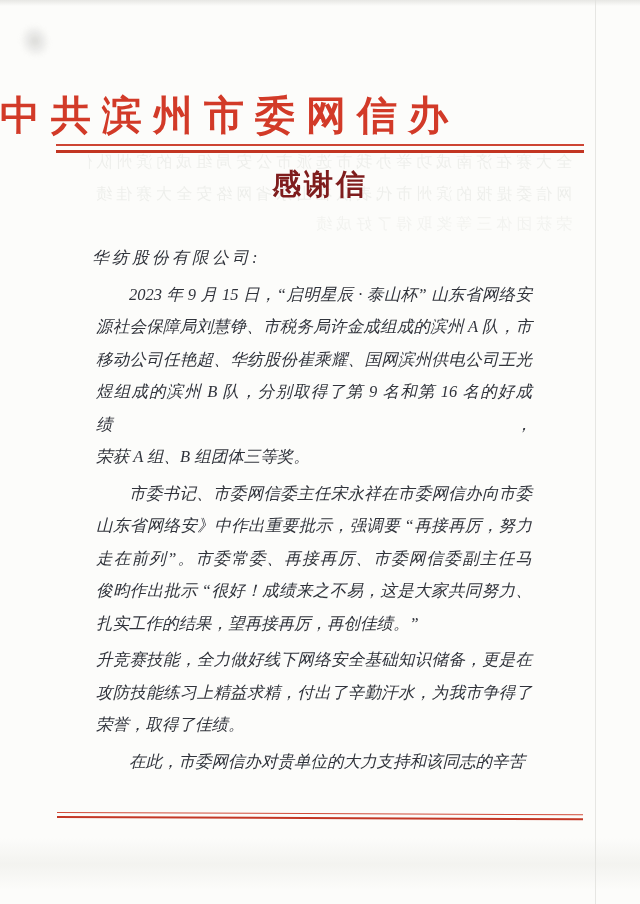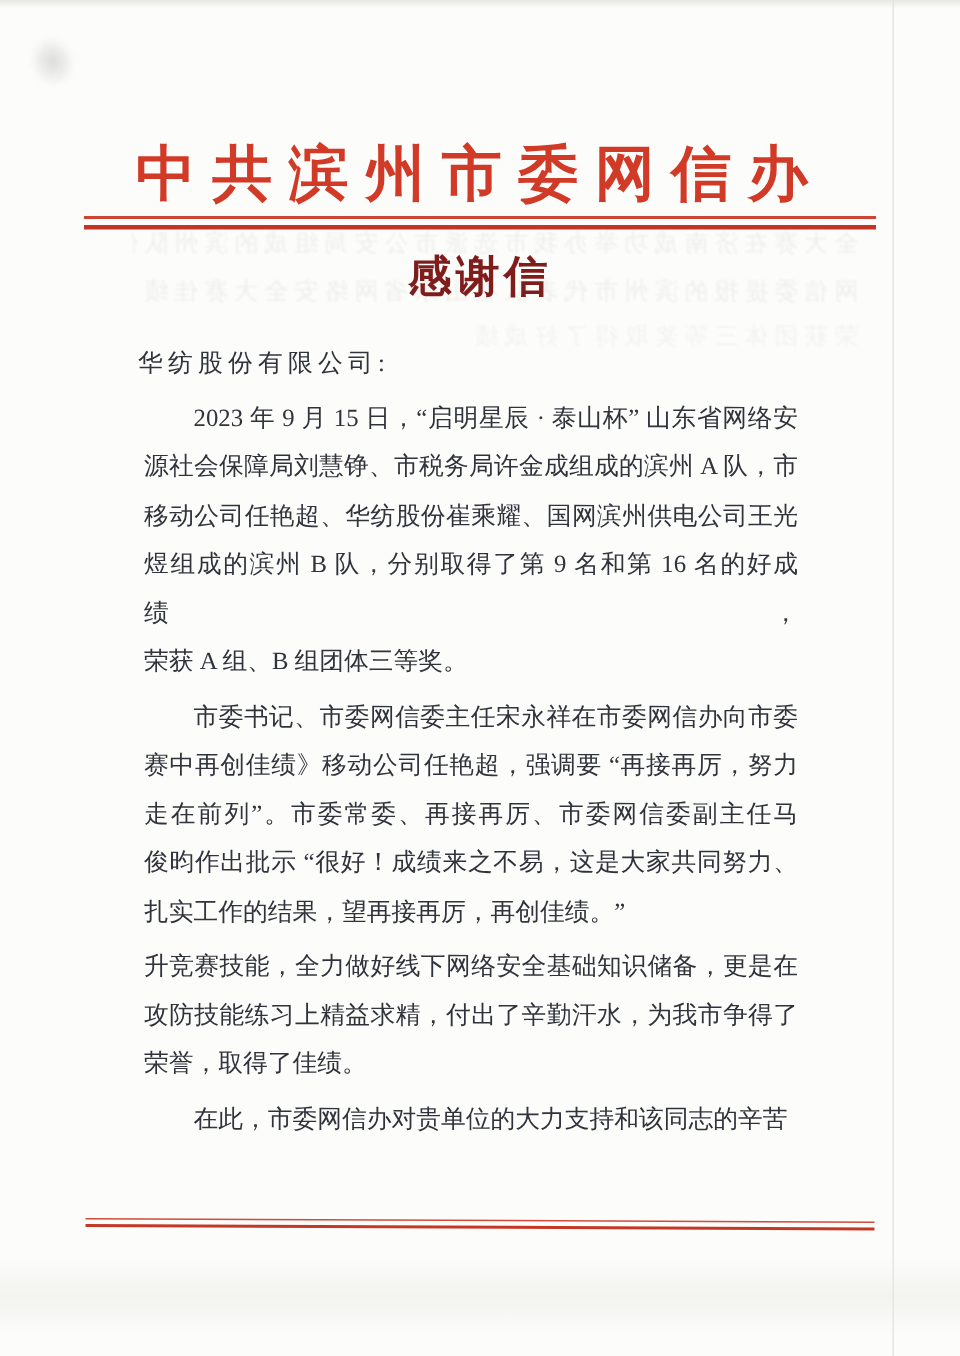--- a/index.html
+++ b/index.html
@@ -49,44 +49,44 @@
     white-space: nowrap;
     overflow: hidden;
     pointer-events: none;
   }
   .show-through.g1 { top: 152px; }
   .show-through.g2 { top: 184px; }
   .show-through.g3 { top: 214px; opacity: 0.05; }
   
   .org-name {
     position: absolute; top: 88px; left: 0; width: 100%;
-    text-align: center;
     font-size: 40px; font-weight: bold;
     color: #d23a28;
     letter-spacing: 11px; margin-right: -11px;
     white-space: nowrap;
   }
   .rule-top {
     position: absolute; left: 56px; top: 144px; width: 528px; height: 4px;
     border-top: 2px solid #cd4433;
     border-bottom: 3px solid #c23522;
   }
   .letter-title {
     position: absolute; top: 165px; left: 0; width: 100%;
     text-align: center;
     font-size: 29px; font-weight: bold;
     color: #7f1d1d;
     letter-spacing: 3px; margin-right: -3px;
   }
   
   .letter-body {
-    position: absolute; left: 92px; top: 226px; width: 444px;
+    position: absolute; left: 92px; top: 242px; width: 444px;
     font-size: 16.5px;
     line-height: 32.5px;
     color: #30333b;
+    font-style: italic;
   }
   .salutation {
     letter-spacing: 3.5px;
     white-space: nowrap;
   }
   .para { margin: 4px; padding: 0; }
   .line { }
   .line.fill {
     text-align: justify;
     text-align-last: justify;
@@ -124,21 +124,21 @@
 
   <div class="para">
         <div class="line indent fill">2023 年 9 月 15 日，“启明星辰 · 泰山杯” 山东省网络安</div>
         <div class="line fill">源社会保障局刘慧铮、市税务局许金成组成的滨州 A 队，市</div>
         <div class="line fill">移动公司任艳超、华纺股份崔乘耀、国网滨州供电公司王光</div>
         <div class="line fill">煜组成的滨州 B 队，分别取得了第 9 名和第 16 名的好成绩，</div>
         <div class="line">荣获 A 组、B 组团体三等奖。</div>
       </div>
       <div class="para">
         <div class="line indent fill">市委书记、市委网信委主任宋永祥在市委网信办向市委</div>
-        <div class="line fill">赛中再创佳绩》移动公司任艳超，强调要 “再接再厉，努力</div>
+        <div class="line fill">山东省网络安》中作出重要批示，强调要 “再接再厉，努力</div>
         <div class="line fill">走在前列”。市委常委、再接再厉、市委网信委副主任马</div>
         <div class="line fill">俊昀作出批示 “很好！成绩来之不易，这是大家共同努力、</div>
         <div class="line">扎实工作的结果，望再接再厉，再创佳绩。”</div>
       </div>
       <div class="para">
         <div class="line fill">升竞赛技能，全力做好线下网络安全基础知识储备，更是在</div>
         <div class="line fill">攻防技能练习上精益求精，付出了辛勤汗水，为我市争得了</div>
         <div class="line">荣誉，取得了佳绩。</div>
       </div>
       <div class="para">

